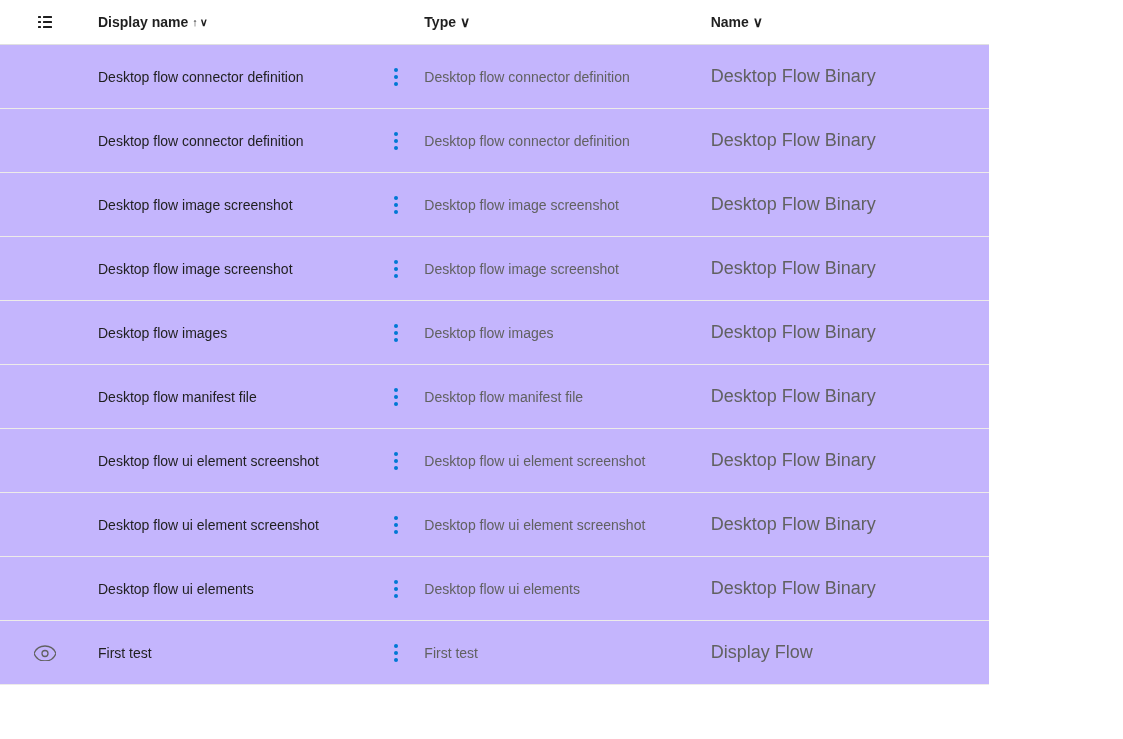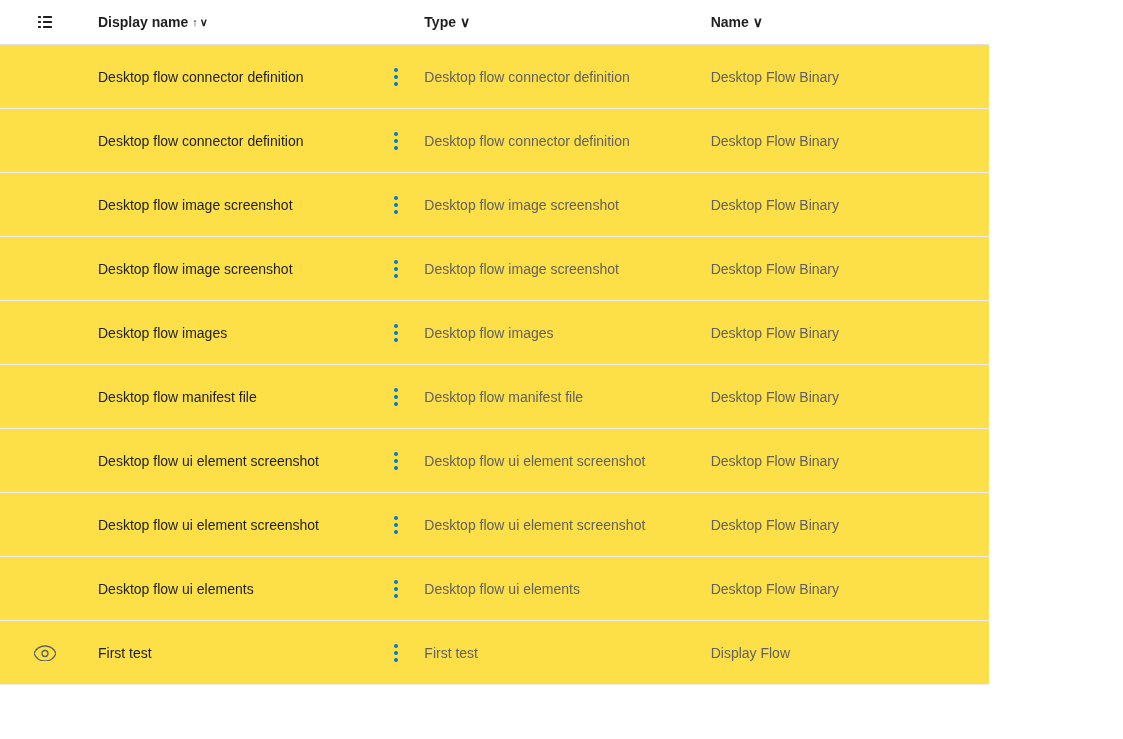--- a/index.html
+++ b/index.html
@@ -54,21 +54,21 @@
       font-size: 11px;
       color: #1f1f1f;
     }
 
     .table-row {
       display: grid;
       grid-template-columns: 90px 1fr 40px 1fr 1fr;
       align-items: center;
       min-height: 64px;
       border-bottom: 1px solid #edebe9;
-      background: #fde047;
+      background: #c4b5fd;
     }
 
     .cell-icon {
       display: flex;
       align-items: center;
       justify-content: center;
       padding: 0 8px;
     }
 
     .cell-display-name {
@@ -85,21 +85,21 @@
     }
 
     .cell-name {
       padding: 0 8px;
       font-size: 14px;
       color: #616161;
     }
 
     .cell-type {
       padding: 0 8px;
-      font-size: 14px;
+      font-size: 18px;
       color: #616161;
     }
 
     .dots-menu {
       display: flex;
       flex-direction: column;
       gap: 3px;
       cursor: pointer;
       padding: 4px 8px;
     }

